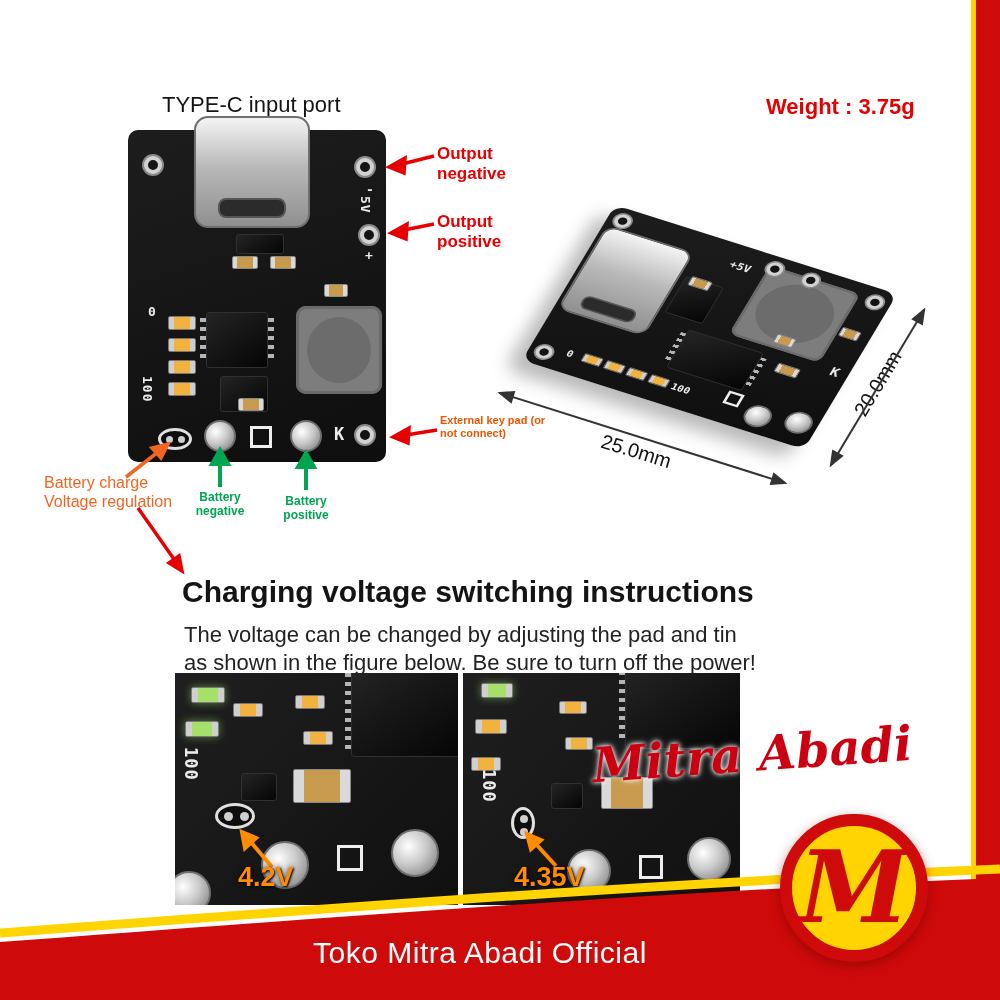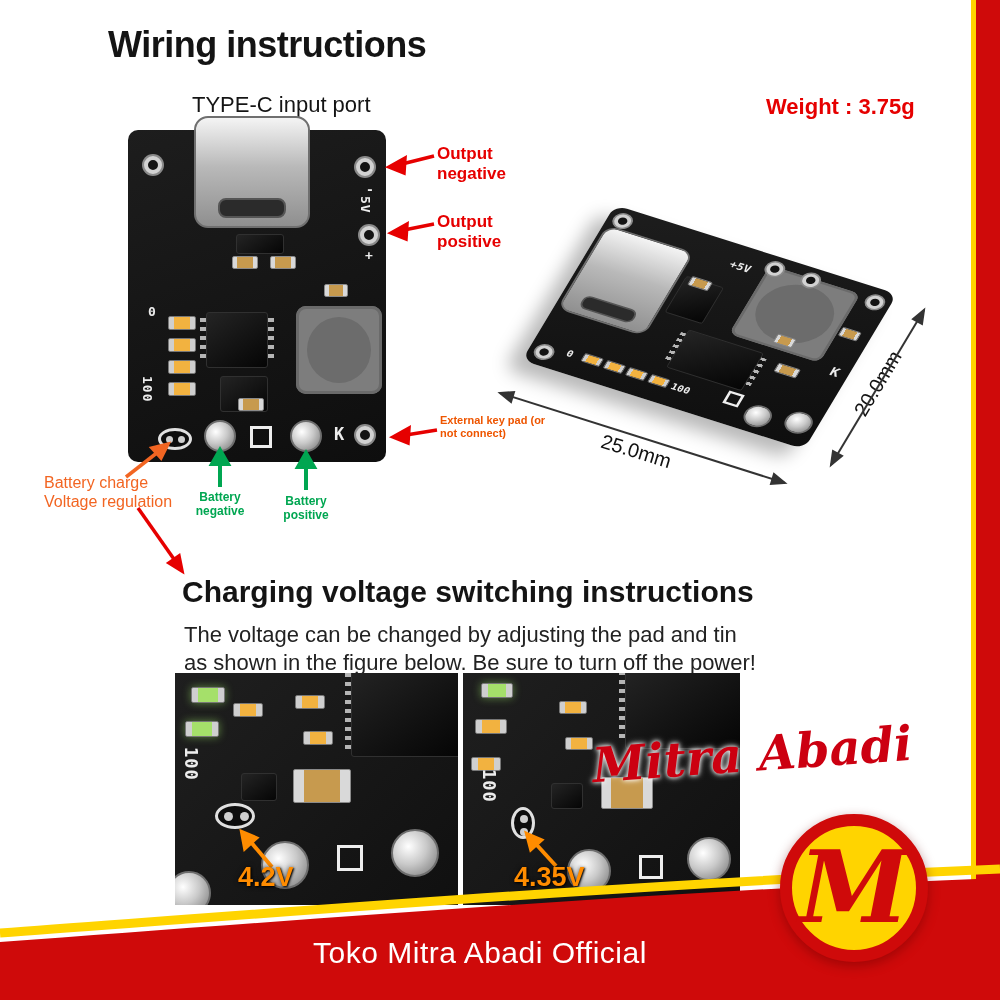--- a/index.html
+++ b/index.html
@@ -29,22 +29,21 @@
   .voltage{position:absolute;z-index:6;font-weight:bold;font-size:27px;color:#ff8c00;text-shadow:1px 1px 2px #000,0 0 5px rgba(0,0,0,.6);}
   .dimlbl{position:absolute;font-size:20px;color:#111;z-index:4;}
 </style>
 </head>
 <body>
 
 <div id="canvas">
 
   <div style="position:absolute;right:0;top:0;width:24px;height:1000px;background:#cf0a0a;border-left:5px solid #ffd400;z-index:4;"></div>
 
-  <div class="lbl" style="left:108px;top:24px;font-size:36px;color:#141414;letter-spacing:-0.5px;">Wiring instructions</div>
-  <div class="lbl" style="left:192px;top:92px;font-size:22px;font-weight:normal;color:#141414;">TYPE-C input port</div>
+  <div class="lbl" style="left:162px;top:92px;font-size:22px;font-weight:normal;color:#141414;">TYPE-C input port</div>
   <div class="lbl" style="left:766px;top:94px;font-size:22px;font-weight:600;color:#e60000;">Weight : 3.75g</div>
 
   <div class="board" style="left:128px;top:130px;width:258px;height:332px;">
 
     <div class="usbc" style="left:66px;top:-14px;width:116px;height:112px;">
       <div class="usbc-slot" style="bottom:8px;width:64px;height:16px;"></div>
     </div>
     <div class="chip" style="left:108px;top:104px;width:46px;height:18px;"></div>
 
     <div class="hole" style="left:16px;top:26px;"></div>

